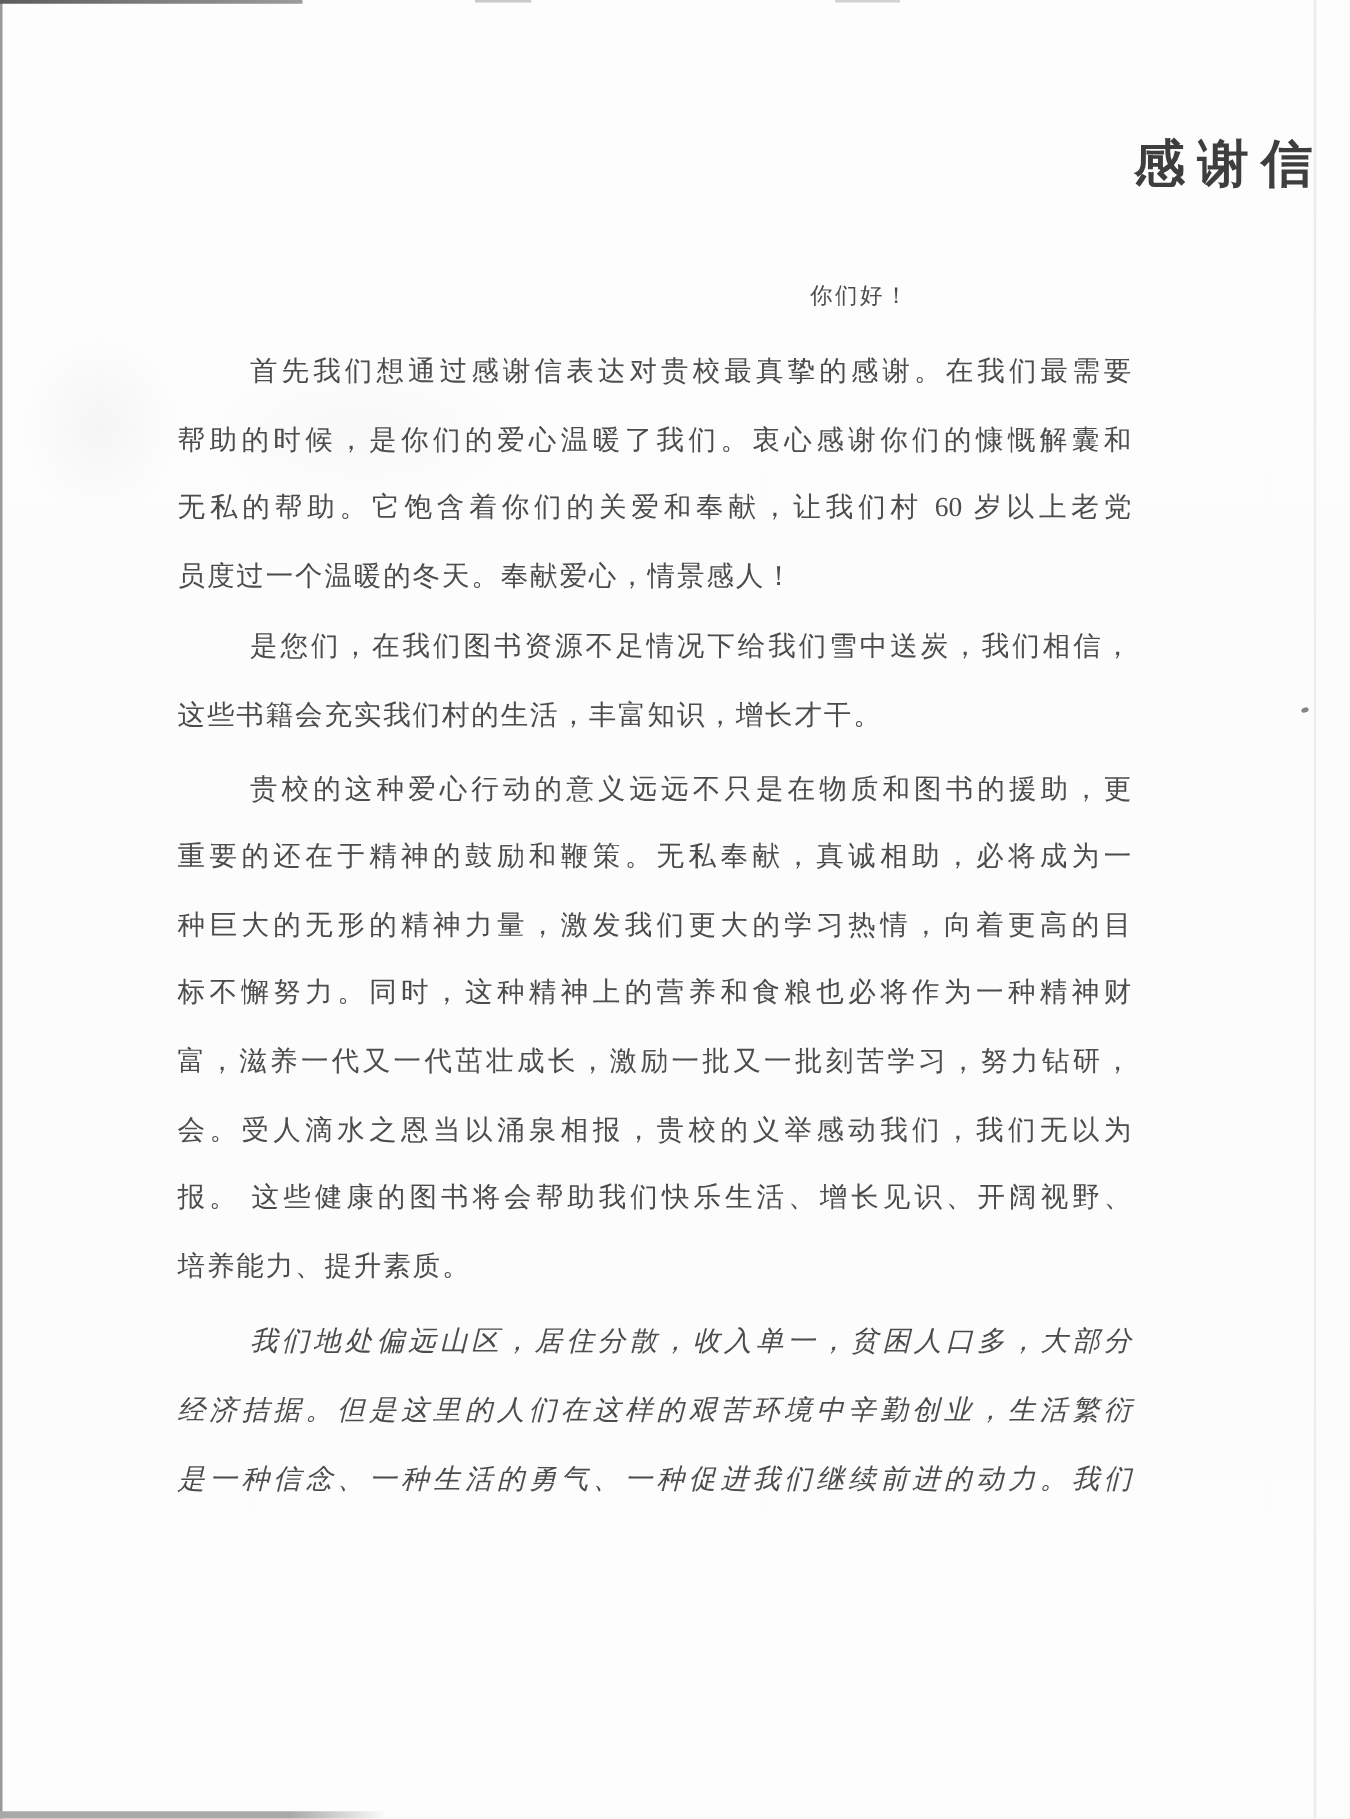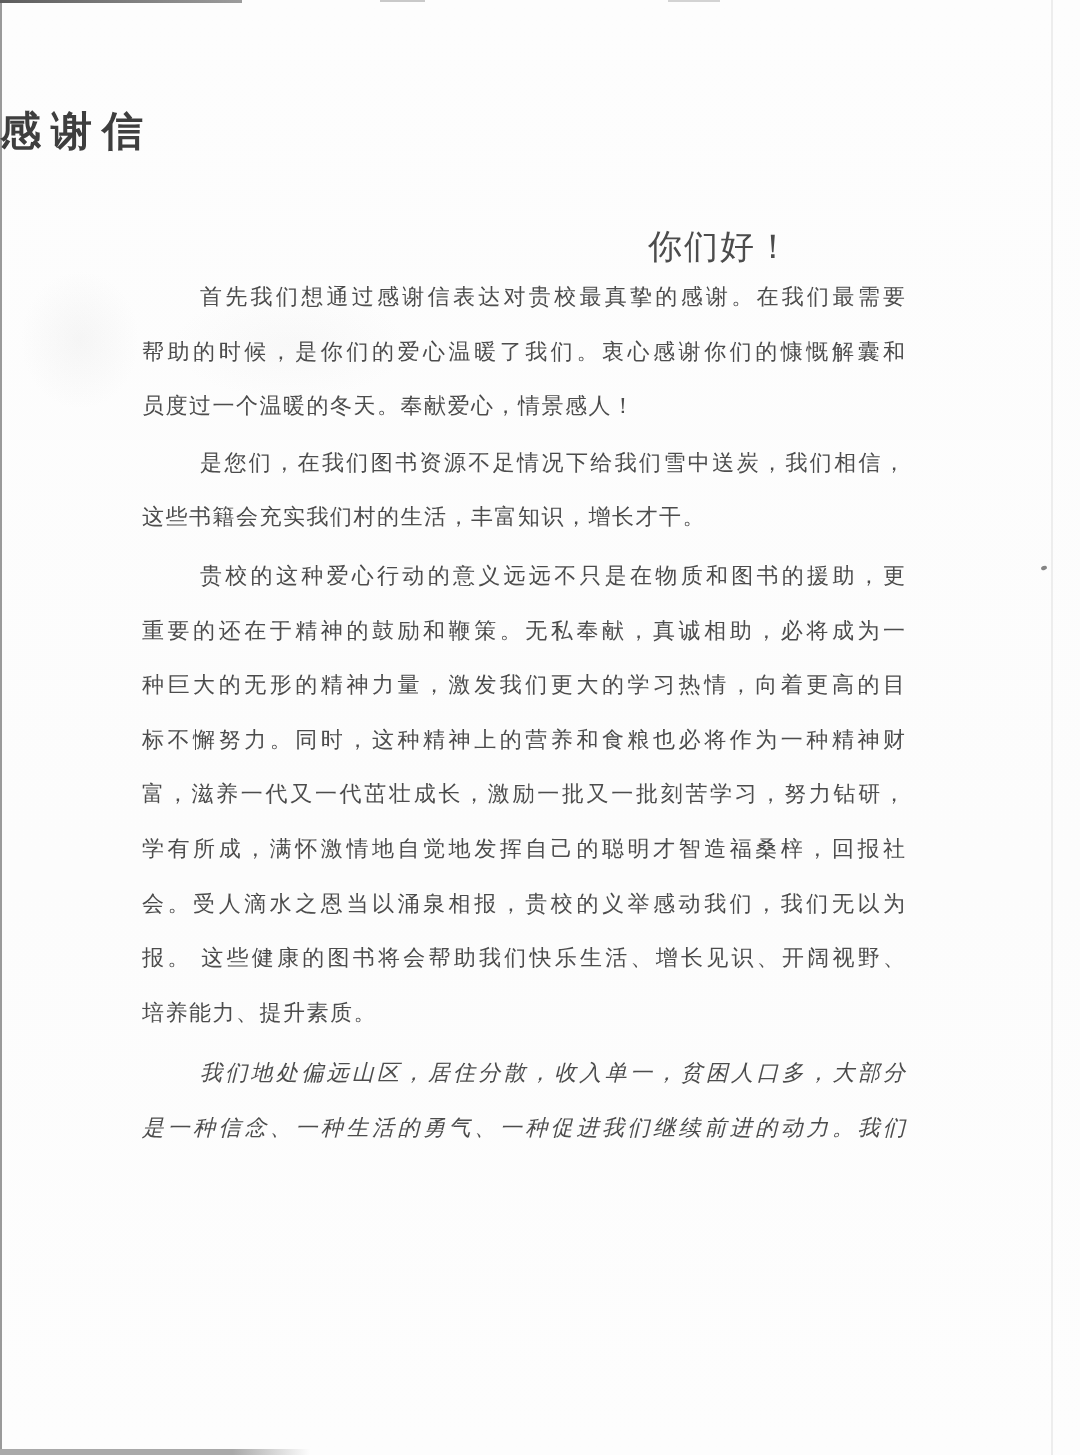--- a/index.html
+++ b/index.html
@@ -18,41 +18,41 @@
     position: absolute;
     inset: 0;
     background: linear-gradient(180deg, #fdfdfd 0%, #fcfcfc 60%, #fdfdfd 100%);
   }
   
   .letter-title {
     position: absolute;
     top: 104px;
     left: 0;
     width: 1060px;
-    text-align: left;
+    text-align: right;
     font-size: 41px;
     font-weight: 600;
     letter-spacing: 10px;
     color: #3e3e3e;
     filter: blur(0.2px);
   }
   .letter-salutation {
     position: absolute;
     top: 168px;
     left: 147px;
     font-size: 26px;
     color: #4c4c4c;
     letter-spacing: 2px;
     filter: blur(0.2px);
   }
   .letter-greeting {
     position: absolute;
     top: 224px;
     left: 648px;
-    font-size: 34px;
+    font-size: 18px;
     color: #4c4c4c;
     letter-spacing: 2px;
     filter: blur(0.2px);
   }
   .letter-body {
     position: absolute;
     top: 270px;
     left: 142px;
     width: 763px;
     filter: blur(0.2px);
@@ -128,36 +128,37 @@
   <div class="artifact smudge-1"></div>
   <div class="artifact smudge-2"></div>
 
   <div class="letter-title">感谢信</div>
   <div class="letter-greeting">你们好！</div>
 
   <div class="letter-body" id="letter-body">
       <div class="paragraph p0">
         <div class="line indent">首先我们想通过感谢信表达对贵校最真挚的感谢。在我们最需要</div>
         <div class="line">帮助的时候，是你们的爱心温暖了我们。衷心感谢你们的慷慨解囊和</div>
+        <div class="line">无私的帮助。它饱含着你们的关爱和奉献，让我们村 60 岁以上老党</div>
         <div class="line no-justify">员度过一个温暖的冬天。奉献爱心，情景感人！</div>
       </div>
       <div class="paragraph p1">
         <div class="line indent">是您们，在我们图书资源不足情况下给我们雪中送炭，我们相信，</div>
         <div class="line no-justify">这些书籍会充实我们村的生活，丰富知识，增长才干。</div>
       </div>
       <div class="paragraph p2">
         <div class="line indent">贵校的这种爱心行动的意义远远不只是在物质和图书的援助，更</div>
         <div class="line">重要的还在于精神的鼓励和鞭策。无私奉献，真诚相助，必将成为一</div>
         <div class="line">种巨大的无形的精神力量，激发我们更大的学习热情，向着更高的目</div>
         <div class="line">标不懈努力。同时，这种精神上的营养和食粮也必将作为一种精神财</div>
         <div class="line">富，滋养一代又一代茁壮成长，激励一批又一批刻苦学习，努力钻研，</div>
-        <div class="line">学有所成，满怀激情地自觉地发挥自己的聪明才智造福桑梓，回报社</div>
         <div class="line">会。受人滴水之恩当以涌泉相报，贵校的义举感动我们，我们无以为</div>
         <div class="line">报。 这些健康的图书将会帮助我们快乐生活、增长见识、开阔视野、</div>
         <div class="line no-justify">培养能力、提升素质。</div>
       </div>
       <div class="paragraph p3">
         <div class="line indent">我们地处偏远山区，居住分散，收入单一，贫困人口多，大部分</div>
+        <div class="line">经济拮据。但是这里的人们在这样的艰苦环境中辛勤创业，生活繁衍</div>
         <div class="line">是一种信念、一种生活的勇气、一种促进我们继续前进的动力。我们</div>
       </div>
     </div>
 
 </div>
 
 </body></html>

